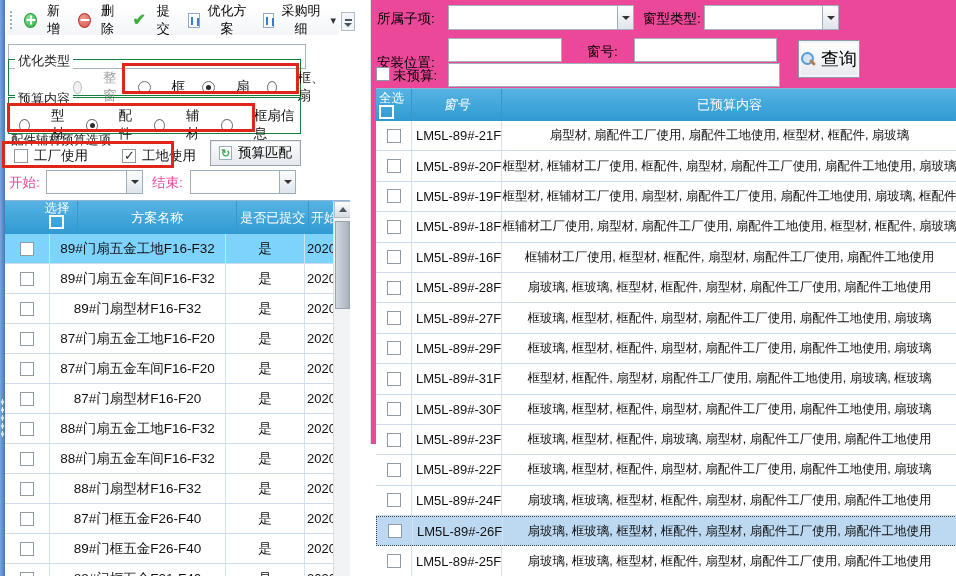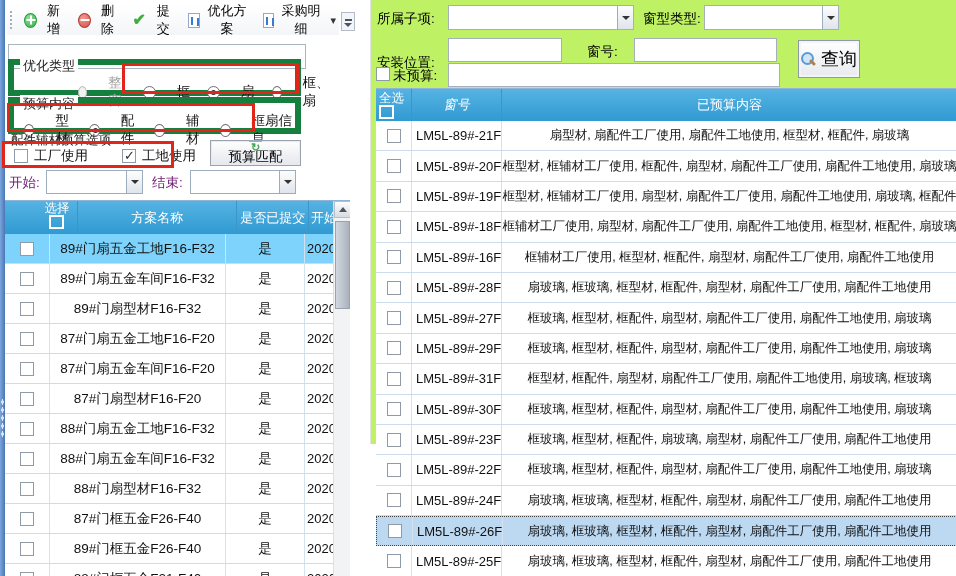--- a/index.html
+++ b/index.html
@@ -36,21 +36,21 @@
   .tb-btn.dd::after { content:"▾"; font-size:11px; color:#333; margin-left:3px; }
 
   .overflow-button { position:absolute; left:336px; top:12px; width:14px; height:19px; border:1px solid #b3bcc6;
     background:#f2f5f9; cursor:pointer; padding:0; }
   .overflow-button::before { content:""; display:block; width:7px; height:2px; background:#4a5560; margin:3px auto 2px; }
   .overflow-button::after { content:""; display:block; width:0; height:0; margin:0 auto;
     border-left:4px solid transparent; border-right:4px solid transparent; border-top:4px solid #4a5560; }
 
   .search-input { position:absolute; left:3px; top:44px; width:298px; height:25px; border:1px solid #a9b4be; padding:0 5px; font-size:13px; }
 
-  .groupbox { position:absolute; left:3px; width:293px; height:37px; border:6px solid #15803d; }
+  .groupbox { position:absolute; left:3px; width:293px; height:37px; border:1px solid #15803d; }
   .gb-label { position:absolute; left:6px; top:-8px; background:#fff; padding:0 3px; font-size:13px; color:#222; }
   #gb-optimize { top:59px; }
   #gb-budget { top:97px; }
   .radio-row { position:absolute; left:0; top:9px; width:100%; display:flex; align-items:center; }
   #gb-optimize .radio-row { padding-left:64px; gap:17px; }
   #gb-budget .radio-row { padding-left:10px; gap:13px; }
   .radio { display:flex; align-items:center; gap:21px; cursor:pointer; font-size:13.5px; }
   .rb { width:13px; height:13px; border:1px solid #6f6f6f; border-radius:50%; background:#fff; }
   .radio.on .rb { position:relative; }
   .radio.on .rb::after { content:""; position:absolute; left:3px; top:3px; width:5px; height:5px; border-radius:50%; background:#2b2b2b; }
@@ -58,26 +58,26 @@
   .radio.dis .rb { border-color:#bdbdbd; background:#f1f1f1; }
 
   .acc-label { position:absolute; left:6px; top:132px; font-size:12.5px; color:#222; }
   .check-row { position:absolute; left:9px; top:147px; display:flex; gap:34px; align-items:center; }
   .checkbox { display:flex; align-items:center; gap:6px; cursor:pointer; font-size:13.5px; }
   .cb { width:14px; height:14px; border:1px solid #8e9aa6; background:#fff; display:inline-block; position:relative; }
   .checkbox.chk .cb::after { content:"✓"; position:absolute; left:1px; top:-2px; font-size:13px; font-weight:bold; color:#2a2a2a; }
 
   .match-button { position:absolute; left:205px; top:140px; width:91px; height:26px; border:1px solid #9aa3ad;
     background:linear-gradient(#fefefe,#e4e8ed); display:flex; align-items:center; justify-content:center; gap:6px;
-    font-size:13.5px; cursor:pointer; box-shadow:0 0 0 1px #e8ecf1 inset;flex-direction:column; }
+    font-size:13.5px; cursor:pointer; box-shadow:0 0 0 1px #e8ecf1 inset; }
   .match-icon { width:13px; height:14px; background:#fff; border:1px solid #97adc2; position:relative; }
   .match-icon::after { content:"↻"; position:absolute; left:1px; top:0; font-size:11px; font-weight:bold; color:#45a855; }
 
   .date-row { position:absolute; left:0; top:170px; width:100%; height:25px; }
-  .date-label { position:absolute; top:4px; font-size:13.5px; color:#701a75; }
+  .date-label { position:absolute; top:4px; font-size:13.5px; color:#ec4899; }
   #lbl-start { left:4px; } #lbl-end { left:147px; }
   .date-combo { position:absolute; top:0; height:24px; border:1px solid #9cadbe; background:#fff; display:flex; align-items:center; }
   #combo-start { left:41px; width:97px; } #combo-end { left:185px; width:106px; }
   .date-value { flex:1; padding:0 4px; font-size:13px; white-space:nowrap; overflow:hidden;margin-top:44px; }
   .combo-arrow { width:16px; height:100%; border-left:1px solid #9cadbe; background:linear-gradient(#fdfdfd,#dfe5ec);
     display:flex; align-items:center; justify-content:center; cursor:pointer; flex:none; }
   .combo-arrow::after { content:""; width:0; height:0; border-left:4px solid transparent; border-right:4px solid transparent; border-top:4px solid #333; }
 
   
   .thead { background:linear-gradient(#56b3e2,#309ad2); color:#fff; display:flex; }
@@ -100,21 +100,21 @@
   .lc-date { width:28px; padding-left:2px; border-right:0; font-size:13px; }
 
   .scrollbar { position:absolute; right:0; top:0; width:17px; height:376px; background:#f2f3f5; border-left:1px solid #dfdfdf; }
   .sb-up { width:17px; height:17px; background:linear-gradient(#fdfdfd,#d7dce2); border:1px solid #b7bec7;
     display:flex; align-items:center; justify-content:center; cursor:pointer; }
   .sb-up::after { content:""; width:0; height:0; border-left:4px solid transparent; border-right:4px solid transparent; border-bottom:5px solid #4a5560; }
   .sb-thumb { position:absolute; left:1px; top:20px; width:15px; height:88px; border:1px solid #9aa3ad;
     background:linear-gradient(to right,#d2d8df,#a9b2bd); cursor:grab; }
 
   
-  .right-panel { position:absolute; left:370px; top:0; width:586px; height:444px; background:#bef264; border-left:1px solid #e4e4e4;padding-left:40px; }
+  .right-panel { position:absolute; left:370px; top:0; width:586px; height:444px; background:#ec4899; border-left:1px solid #e4e4e4;padding-left:40px; }
   .f-label { position:absolute; font-size:13.5px; color:#000; }
   #lbl-subitem { left:6px; top:10px; } #lbl-wintype { left:272px; top:10px; }
   #lbl-install { left:6px; top:54px; } #lbl-winno { left:216px; top:43px; }
   #lbl-nobudget { left:22px; top:67px; }
   .f-combo { position:absolute; height:25px; border:1px solid #a5b0ba; background:#fff; display:flex; align-items:center; }
   #combo-subitem { left:77px; top:5px; width:186px; } #combo-wintype { left:333px; top:5px; width:135px; }
   .f-input { position:absolute; height:24px; border:1px solid #a5b0ba; background:#fff; padding:0 4px; font-size:13px; }
   #input-install { left:77px; top:38px; width:114px; } #input-winno { left:263px; top:38px; width:143px; }
   #input-nobudget { left:77px; top:63px; width:332px; }
   #cb-nobudget { position:absolute; left:5px; top:67px; }

